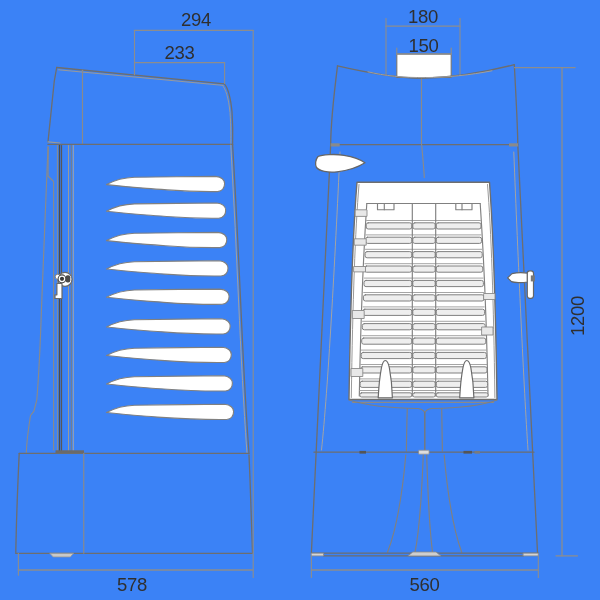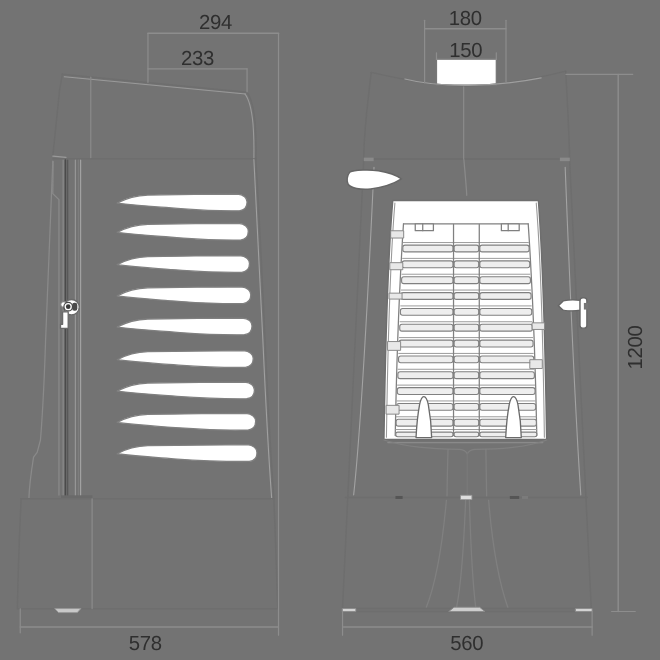--- a/index.html
+++ b/index.html
@@ -1,16 +1,16 @@
 <!DOCTYPE html>
 <html><head>
 <meta charset="utf-8">
 <style>
   html,body{margin:0;padding:0;background:#ffffff;}
-  #page{width:600px;height:600px;position:relative;background:#737373;overflow:hidden;}
+  #page{width:600px;height:600px;position:relative;background:#3b82f6;overflow:hidden;}
   svg{position:absolute;top:0;left:0;filter:blur(0.3px);}
   text{font-family:"Liberation Sans",sans-serif;fill:#2f2f2f;}
 </style>
 </head>
 <body>
 
 <div id="page">
 <svg width="600" height="600" viewBox="0 0 600 600" fill="none" stroke-linecap="round" stroke-linejoin="round">
 
 <g stroke="#7b7b7b" stroke-width="1.15">

